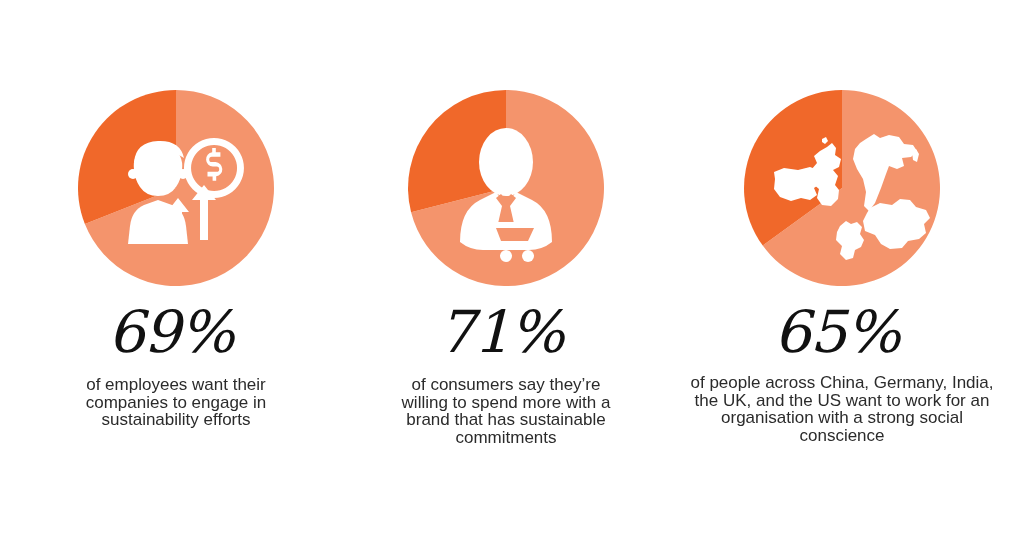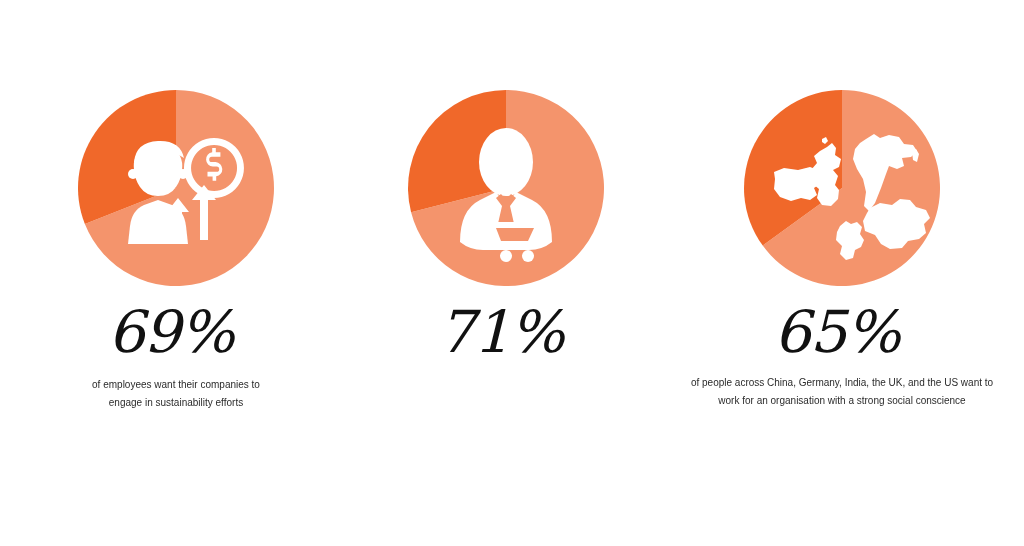--- a/index.html
+++ b/index.html
@@ -81,21 +81,21 @@
     color: #111111;
     letter-spacing: -1px;
     font-style: italic;
     transform: skewX(-3deg);
     white-space: nowrap;
   }
 
   .caption {
     margin-top: 14px;
     font-family: "Liberation Sans", sans-serif;
-    font-size: 10px;
+    font-size: 17px;
     line-height: 17.5px;
     color: #2b2b2b;
     text-align: center;
     max-width: 300px;
     font-weight: 400;
   }
 
   .card-0 .caption { max-width: 196px; }
   .card-1 .caption { max-width: 225px; }
   .card-2 .caption { max-width: 320px; margin-top: 12px; }
@@ -166,20 +166,21 @@
 
             <circle cx="98" cy="166" r="6"></circle>
             <circle cx="120" cy="166" r="6"></circle>
 
             <path d="M74 118 h8 v6 h-8 Z"></path>
           </g>
         </svg>
       </div>
 
       <div class="percent">71%</div>
+      <div class="caption">of consumers say they’re willing to spend more with a brand that has sustainable commitments</div>
     </div>
 
     <div class="stat-card card-2">
       <div class="pie-wrap">
         <svg class="pie-svg" viewBox="0 0 196 196">
 
           <path fill="#F4946C" d="M 98 98 L 98 0 A 98 98 0 1 1 18.72 155.60 Z"></path>
 
           <path fill="#F0682A" d="M 98 98 L 18.72 155.60 A 98 98 0 0 1 98 0 Z"></path>
         </svg>

